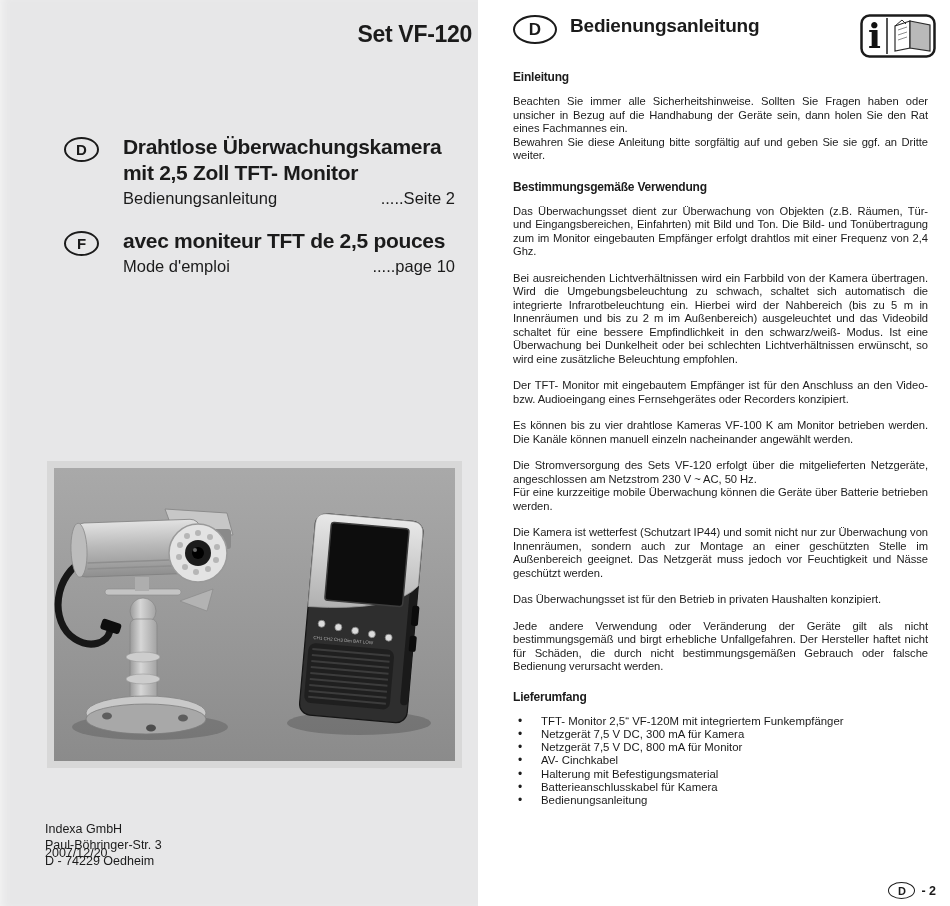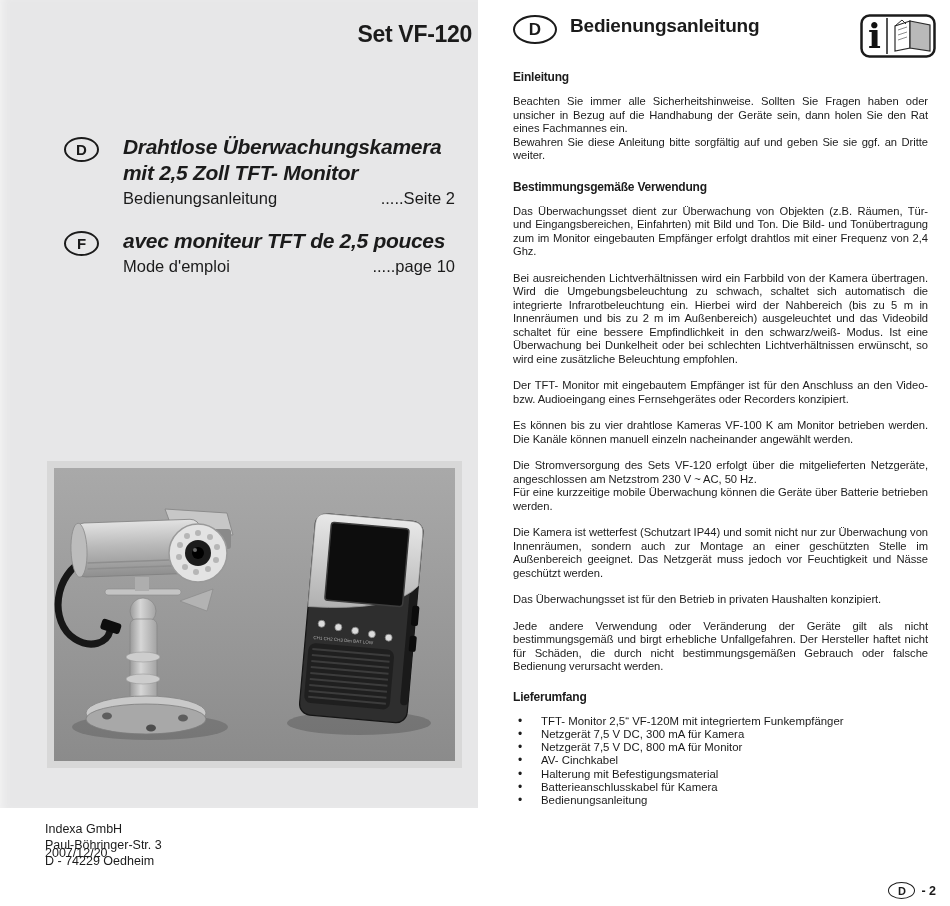--- a/index.html
+++ b/index.html
@@ -1,32 +1,32 @@
 <!DOCTYPE html>
 <html><head>
 <meta charset="utf-8">
 <style>
   html,body{margin:0;padding:0;}
   body{font-family:"Liberation Sans",sans-serif;color:#1b1b1b;}
   .page{position:relative;width:950px;height:906px;background:#ffffff;overflow:hidden;}
-  .col-left{position:absolute;left:0;top:0;width:478px;height:808px;background:#e7e7e8;
+  .col-left{position:absolute;left:0;top:0;width:478px;height:906px;background:#e7e7e8;
             box-shadow:inset 8px 0 10px -6px #f5f5f5;}
   .col-right{position:absolute;left:478px;top:0;width:472px;height:906px;background:#ffffff;
              box-sizing:border-box;padding:12px 22px 0 35px;}
 
   
   .set-title{position:absolute;top:21px;left:0;width:472px;text-align:right;
              font-size:23px;font-weight:bold;letter-spacing:-0.3px;}
   .lang-block{position:absolute;left:64px;width:392px;}
   .lang-d{top:134px;} .lang-f{top:228px;}
   .badge{display:inline-flex;align-items:center;justify-content:center;
          border:2px solid #1b1b1b;border-radius:50%;font-weight:bold;background:transparent;}
   .badge-left{width:31px;height:21px;font-size:15px;position:absolute;left:0;top:3px;}
   .lang-text{margin-left:59px;}
-  .lang-title{font-size:21px;font-weight:bold;line-height:26px;letter-spacing:-0.3px;font-style:italic;}
+  .lang-title{font-size:21px;font-weight:bold;line-height:26px;letter-spacing:-0.3px;}
   .doc-row{display:flex;justify-content:space-between;font-size:16.5px;line-height:22px;
            width:332px;margin-top:1px;}
   .photo-wrap{position:absolute;left:47px;top:461px;width:415px;height:307px;}
   .publisher{position:absolute;left:45px;top:793px;font-size:12.5px;line-height:16px;margin-top:28px;}
   .pub-date{position:absolute;left:45px;top:846px;font-size:12.5px;}
 
   
   .r-header{position:relative;height:46px;margin-bottom:12px;}
   .badge-right{width:40px;height:25px;font-size:17px;position:absolute;left:0;top:3px;}
   .r-header-title{position:absolute;left:57px;top:3px;font-size:19px;font-weight:bold;letter-spacing:-0.2px;}

